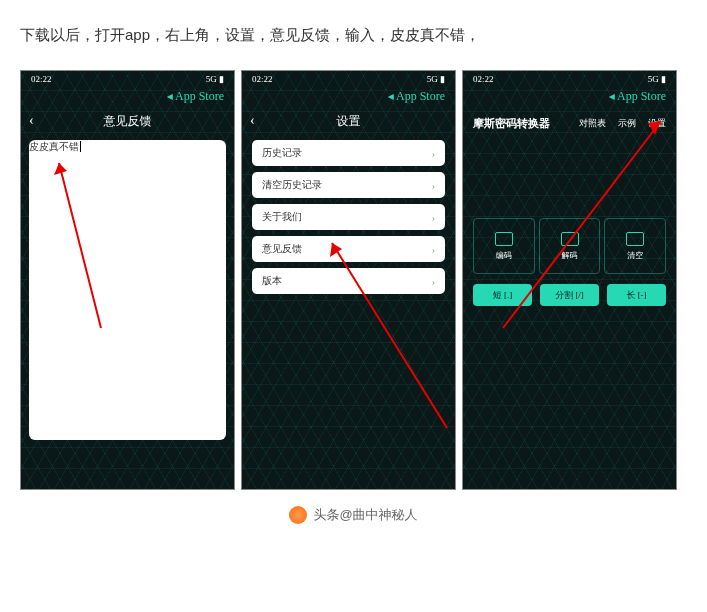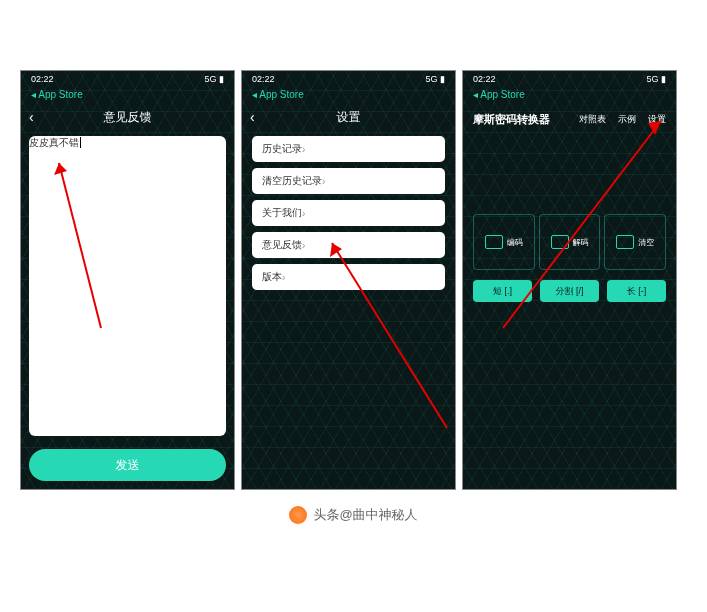--- a/index.html
+++ b/index.html
@@ -1,71 +1,68 @@
 <!DOCTYPE html>
 <html><head>
   <meta charset="utf-8">
   <style>
     * { margin: 0; padding: 0; box-sizing: border-box; }
     body { font-family: -apple-system, "Microsoft YaHei", sans-serif; background: #fff; padding: 20px; width: 707px; }
     .instructions { font-size: 15px; line-height: 2; color: #333; margin-bottom: 20px; }
-    .screenshots { display: flex; gap: 6px; }
+    .screenshots { display: flex; gap: 6px; font-family: Liberation Serif, serif; }
     .phone { width: 215px; height: 420px; background: #0a1818; border: 1px solid #888; position: relative; overflow: hidden; }
     .hex-bg { position: absolute; inset: 0; background-image: 
       repeating-linear-gradient(60deg, transparent 0 12px, rgba(45,200,180,0.15) 12px 13px),
       repeating-linear-gradient(-60deg, transparent 0 12px, rgba(45,200,180,0.15) 12px 13px),
       repeating-linear-gradient(0deg, transparent 0 20px, rgba(45,200,180,0.15) 20px 21px);
       opacity: 0.6; }
     .status-bar { position: relative; height: 18px; display: flex; justify-content: space-between; padding: 3px 10px; color: #fff; font-size: 9px; }
-    .app-store { position: relative; color: #26d9b4; font-size: 10px; padding: 0 10px 4px; }
+    .app-store { position: relative; color: #26d9b4; font-size: 12px; padding: 0 10px 4px; text-align: right; }
     .header { position: relative; height: 26px; display: flex; align-items: center; justify-content: center; color: #fff; font-size: 12px; font-weight: 500; }
     .back-icon { position: absolute; left: 8px; color: #fff; font-size: 14px; }
     .feedback-box { position: relative; margin: 6px 8px; background: #fff; border-radius: 6px; height: 300px; font-size: 10px; color: #333; }
     .cursor { border-right: 1px solid #000; padding-right: 1px; }
     .send-btn { position: absolute; bottom: 8px; left: 8px; right: 8px; height: 32px; background: #26d9b4; border-radius: 16px; display: flex; align-items: center; justify-content: center; color: #fff; font-size: 12px; }
     .settings-list { position: relative; padding: 6px 10px; }
-    .setting-item { background: #fff; border-radius: 5px; height: 26px; margin-bottom: 6px; display: flex; align-items: center; justify-content: flex-start; padding: 0 10px; font-size: 10px; color: #333; }
+    .setting-item { background: #fff; border-radius: 5px; height: 26px; margin-bottom: 6px; display: flex; align-items: center; justify-content: space-between; padding: 0 10px; font-size: 10px; color: #333; }
     .chevron { color: #999; font-size: 10px; }
     .home-header { position: relative; height: 30px; display: flex; align-items: center; padding: 0 10px; color: #fff; font-size: 10px; }
     .home-title { font-weight: 600; font-size: 11px; }
     .home-nav { margin-left: auto; display: flex; gap: 12px; font-size: 9px; justify-content: space-between; }
     .tool-grid { position: relative; margin: 80px 10px 0; display: flex; gap: 4px; }
-    .tool-item { flex: 1; height: 56px; border: 1px solid rgba(45,200,180,0.4); border-radius: 4px; display: flex; flex-direction: row; align-items: center; justify-content: center; gap: 4px; color: #fff; font-size: 8px; }
+    .tool-item { flex: 1; height: 56px; border: 1px solid rgba(45,200,180,0.4); border-radius: 4px; display: flex; flex-direction: column; align-items: center; justify-content: center; gap: 4px; color: #fff; font-size: 8px; }
     .tool-icon { width: 18px; height: 14px; border: 1.5px solid #26d9b4; border-radius: 2px; }
     .pill-row { position: relative; margin: 10px 10px 0; display: flex; gap: 8px; }
     .pill { flex: 1; height: 22px; background: #26d9b4; border-radius: 4px; display: flex; align-items: center; justify-content: center; font-size: 9px; color: #0a1818; font-weight: 500; }
     .arrow { position: absolute; pointer-events: none; }
     .byline { margin-top: 16px; display: flex; align-items: center; justify-content: center; gap: 6px; font-size: 13px; color: #666; }
     .byline-icon { width: 18px; height: 18px; border-radius: 50%; background: radial-gradient(circle, #ff9a56, #ff6a00); display: inline-block; }
   </style>
 </head>
 <body>
 
 <div class="instructions">
-  <br>
+  <span>下载以后，打开app，右上角，设置，意见反馈，输入，皮皮真不错，</span><br>
 </div>
 
 <div class="screenshots">
 
   <div class="phone">
     <div class="hex-bg"></div>
     <div class="status-bar">
       <span>02:22</span>
       <span><span>5G</span> ▮</span>
     </div>
     <div class="app-store">◂ App Store</div>
     <div class="header">
       <span class="back-icon">‹</span>
       <span>意见反馈</span>
     </div>
     <div class="feedback-box">
       <span class="cursor">皮皮真不错</span>
-    </div>
-    <div class="send-btn">
-      <span>发送</span>
     </div>
     <svg class="arrow" style="left:30px;top:82px;width:60px;height:180px">
       <line x1="50" y1="175" x2="8" y2="10" stroke="#e60000" stroke-width="2"></line>
       <polygon points="8,10 3,22 16,18" fill="#e60000"></polygon>
     </svg>
   </div>
 
   <div class="phone">
     <div class="hex-bg"></div>
     <div class="status-bar">

